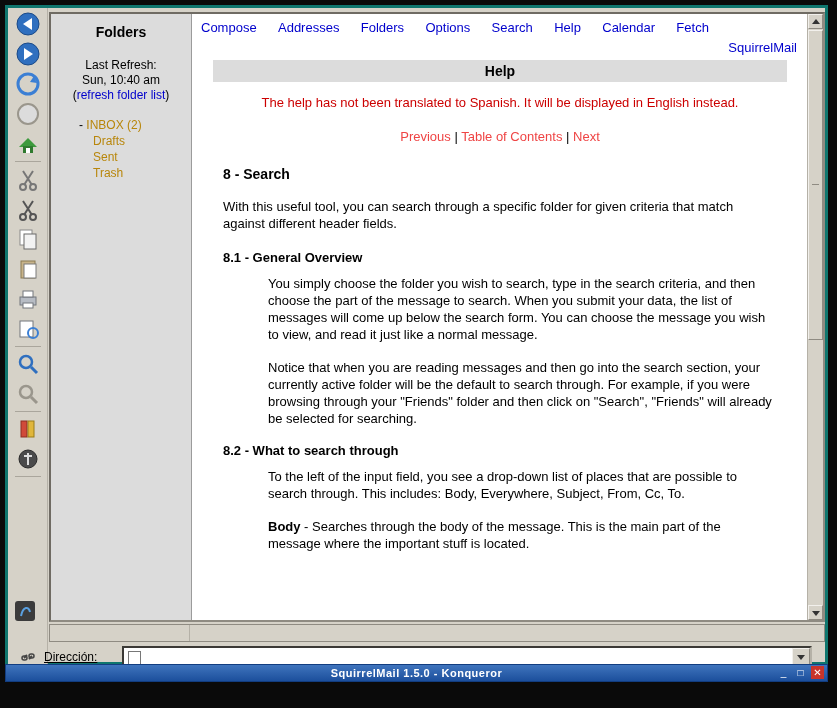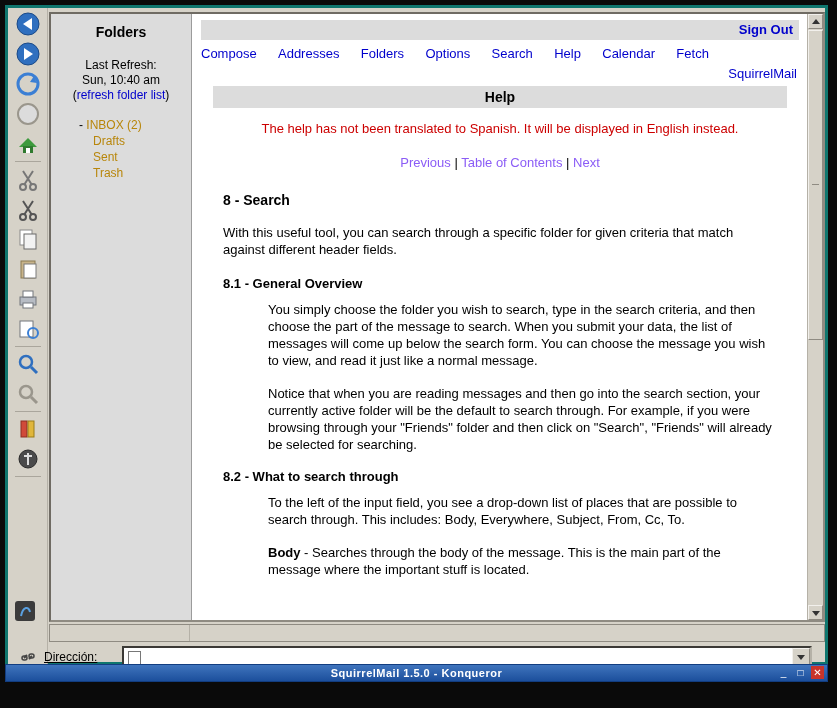--- a/index.html
+++ b/index.html
@@ -177,21 +177,21 @@
     text-align: center;
     margin: 12px 45px 0 45px;
     font-size: 13px;
     line-height: 17px;
   }
   .sq-nav {
     text-align: center;
     margin-top: 18px;
     font-size: 13px;
   }
-  .sq-nav a { color: #8b5cf6; text-decoration: none; text-align: right; }
+  .sq-nav a { color: #ef4444; text-decoration: none; text-align: right; }
   .sq-nav span.sep { color: #000; }
   .help-body {
     margin: 22px 30px 0 30px;
     color: #000;
     font-size: 13px;
   }
   .help-body h2 {
     font-size: 14px;
     font-weight: bold;
     margin: 0 0 16px 0;
@@ -530,23 +530,20 @@
           </div>
           <div class="indent">
             <a href="#">Trash</a>
           </div>
         </div>
       </div>
 
       <div class="frame-right">
         <div class="sq-inner">
 
-          <div class="sq-topbar">
-            <a href="#" class="sq-signout">Sign Out</a>
-          </div>
 
           <div class="sq-menu">
             <a href="#">Compose</a>
             <a href="#">Addresses</a>
             <a href="#">Folders</a>
             <a href="#">Options</a>
             <a href="#">Search</a>
             <a href="#">Help</a>
             <a href="#">Calendar</a>
             <a href="#">Fetch</a>

